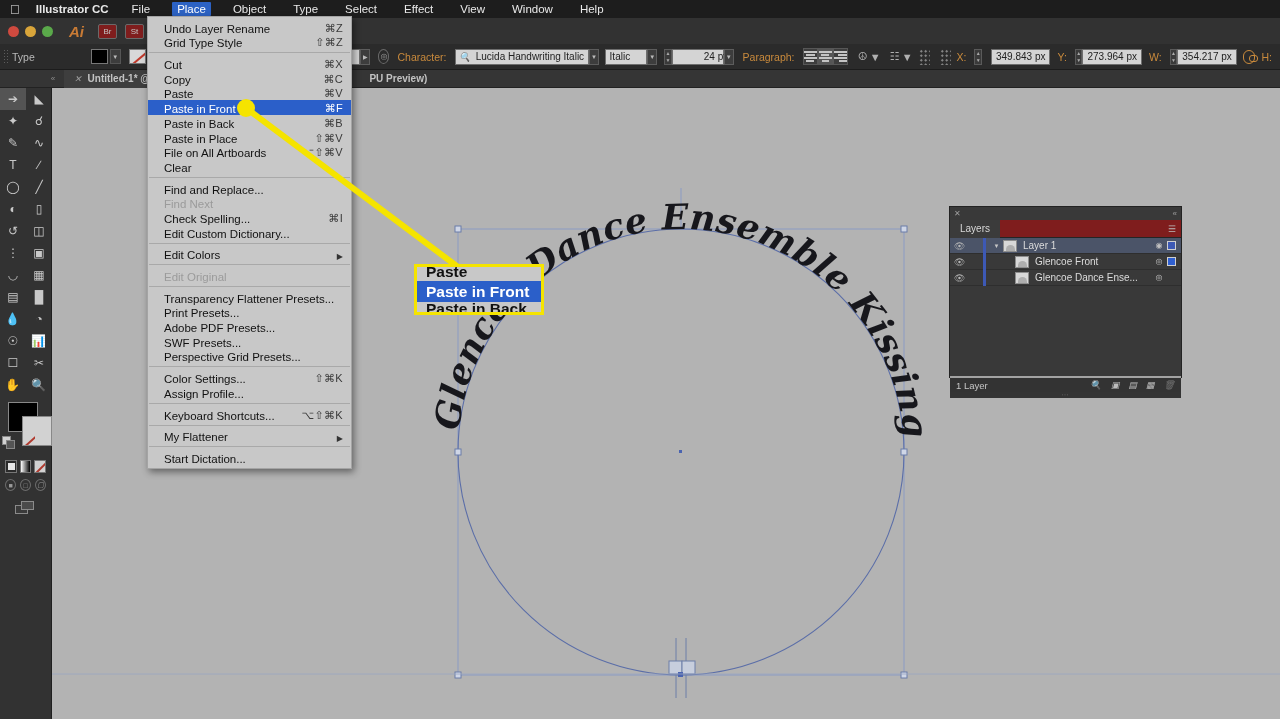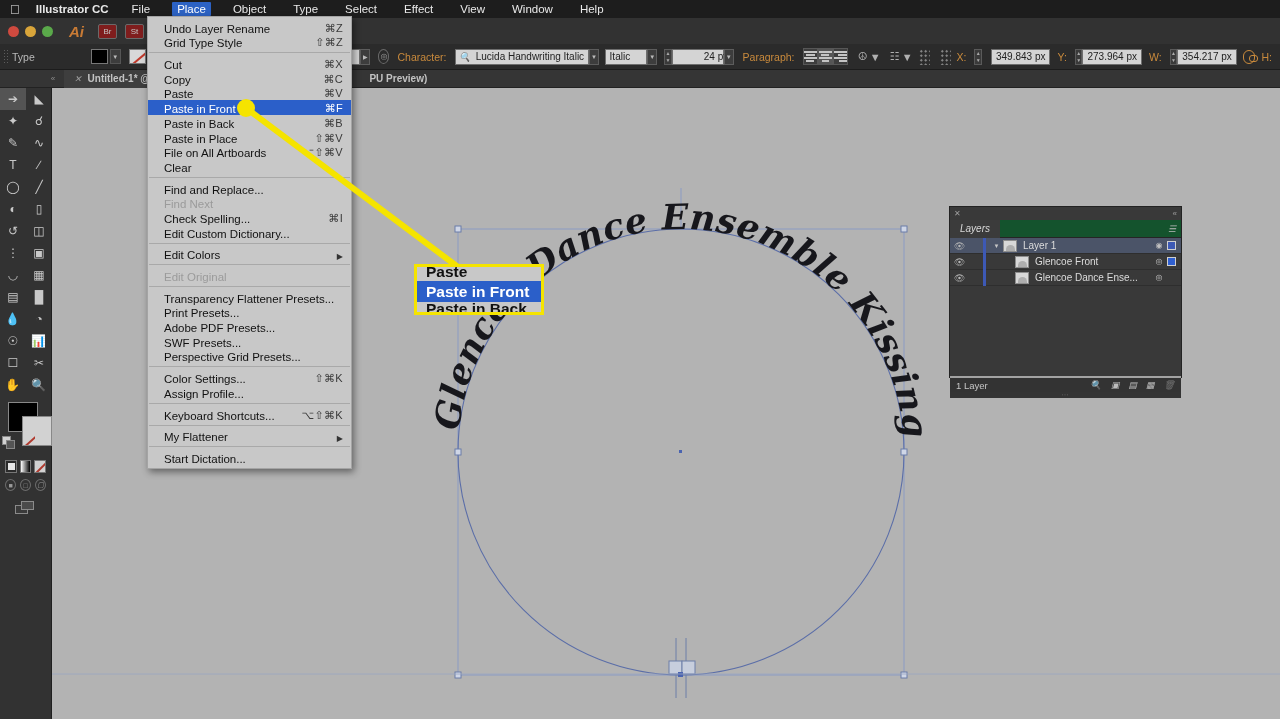--- a/index.html
+++ b/index.html
@@ -143,22 +143,22 @@
   .canvas svg { position: absolute; left: 0; top: 0; }
 
   
   .layers {
     position: absolute; left: 949px; top: 206px; width: 233px; height: 172px;
     background: #3b3b3b; border: 1px solid #232323;
     font-size: 10px; color: #d0d0d0;
   }
   .lp-top { height: 13px; background: #393939; display: flex; align-items: center;
     justify-content: space-between; padding: 0 4px; color: #9e9e9e; font-size: 8px; }
-  .lp-tabs { height: 18px; background: #14532d; display: flex; align-items: center;
-    border-bottom: 1px solid #252525; font-style: italic; }
+  .lp-tabs { height: 18px; background: #7f1d1d; display: flex; align-items: center;
+    border-bottom: 1px solid #252525; }
   .lp-tab { padding: 0 10px; height: 18px; line-height: 18px; background: #3b3b3b;
     font-size: 10px; color: #d8d8d8; }
   .lp-menu { margin-left: auto; margin-right: 5px; color: #bbb; font-size: 9px; }
   .lp-rows { background: #393939; }
   .lprow { height: 16px; display: flex; align-items: center; border-bottom: 1px solid #2e2e2e;
     font-size: 10px; }
   .lprow.sel { background: #4b5468; }
   .lprow .eye { width: 19px; text-align: center; color: #b8b8b8; font-size: 9px; }
   .lprow .lock { width: 14px; }
   .lprow .bar { width: 3px; height: 16px; background: #3d59b5; margin-right: 4px; }

